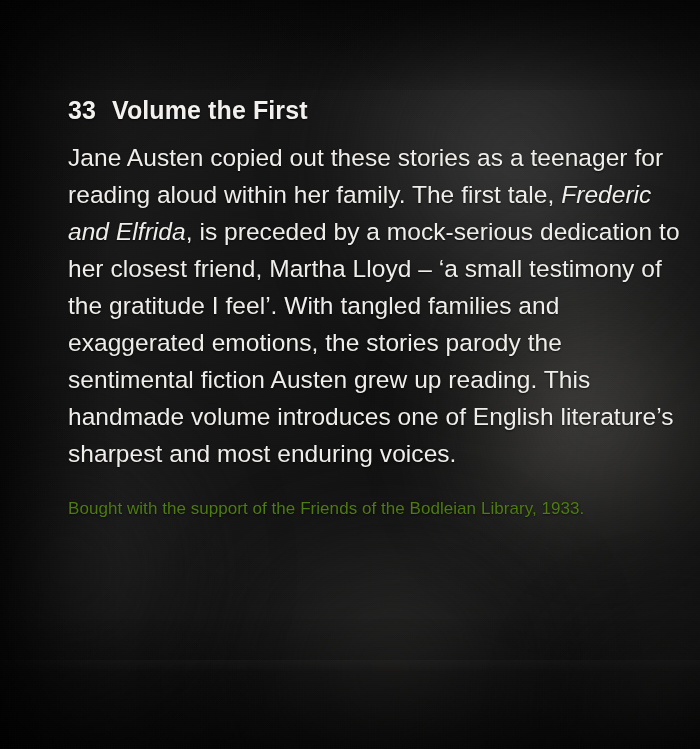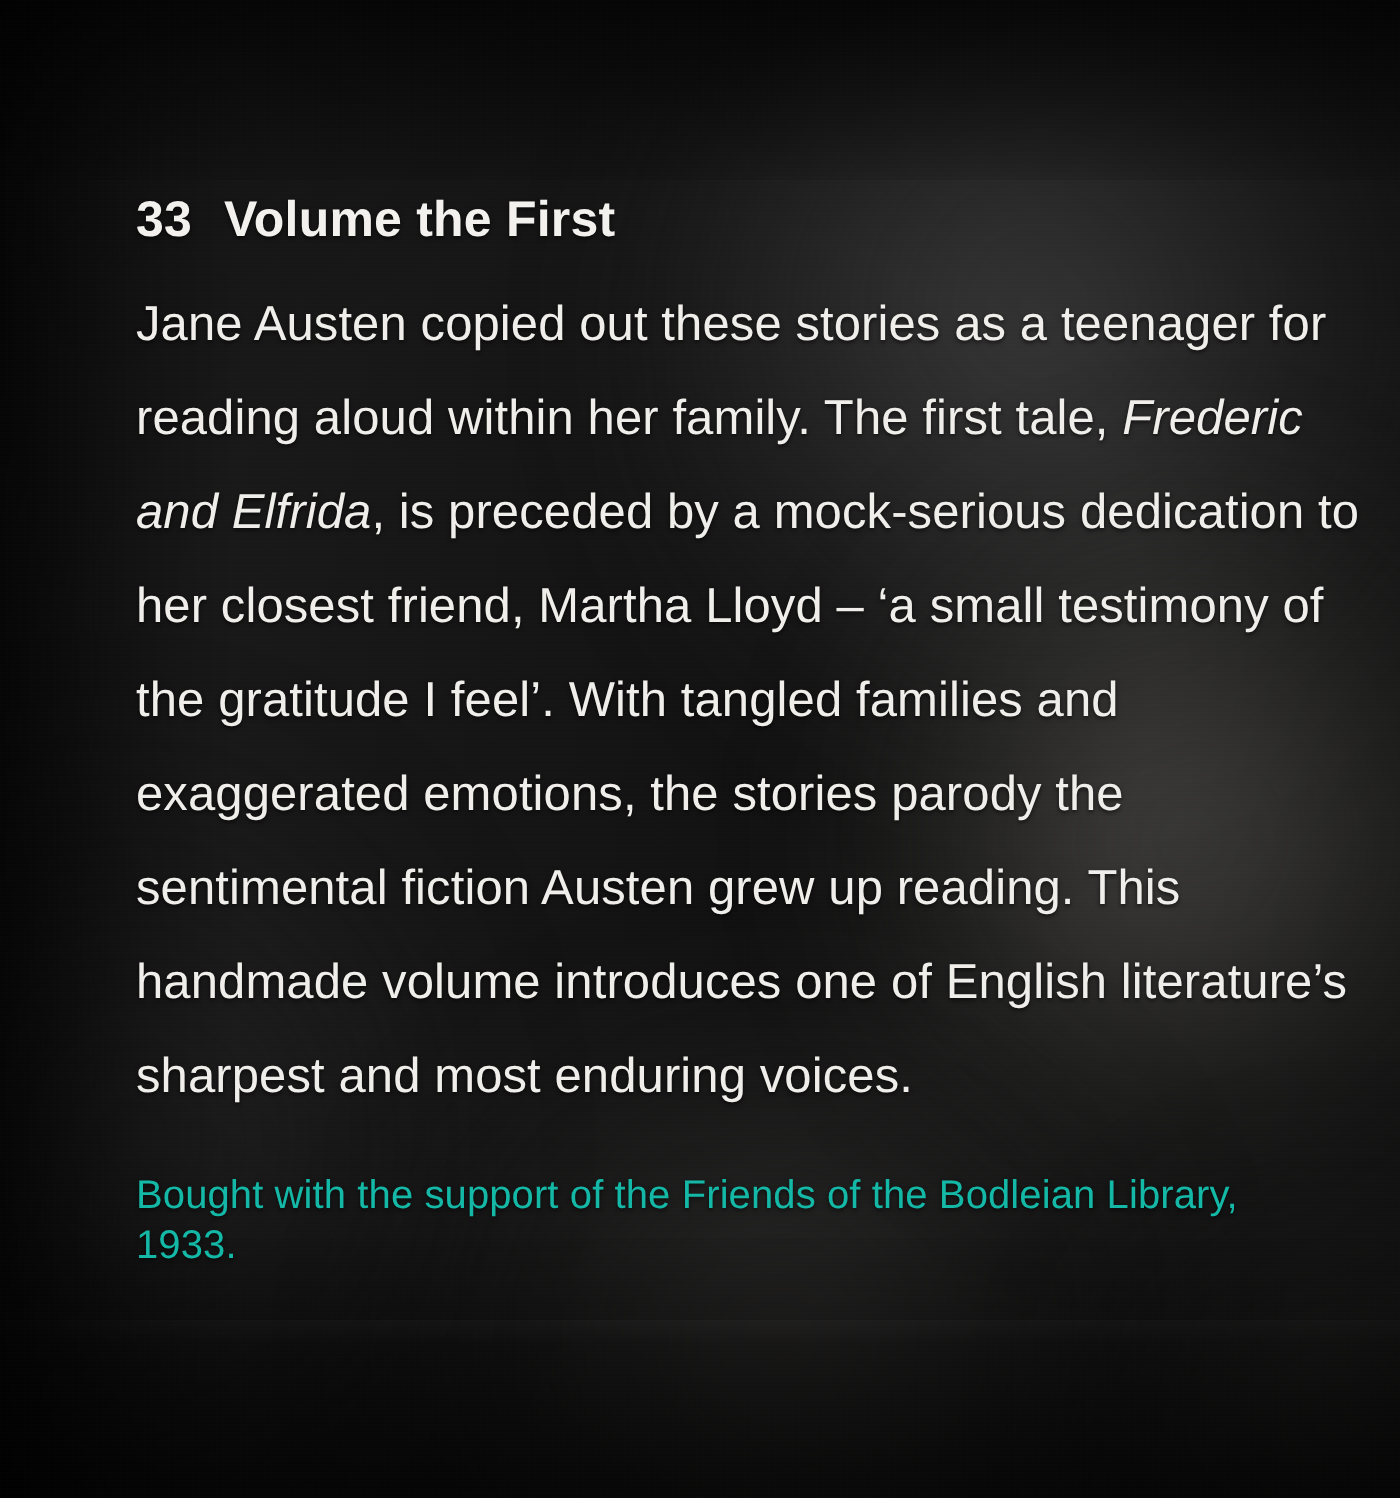--- a/index.html
+++ b/index.html
@@ -110,42 +110,42 @@
     letter-spacing: 0.1px;
     margin: 0 0 14px 0;
     text-shadow: 0 1px 2px rgba(0,0,0,0.7);
   }
   .heading .num { font-size: 25px; }
   .heading .ttl { font-size: 25px; }
 
   .body-copy {
     color: #efeeea;
     font-size: 24.5px;
-    line-height: 47px;
+    line-height: 37px;
     letter-spacing: 0.05px;
     margin: 0 0 24px 0;
     text-shadow: 0 1px 2px rgba(0,0,0,0.65);
     max-width: 612px;
   }
   .body-copy em { font-style: italic; }
 
   .caption {
     color: #e6e4df;
     font-size: 16.5px;
     line-height: 25px;
     letter-spacing: 0.05px;
     margin: 0 0 22px 0;
     max-width: 580px;
     text-shadow: 0 1px 2px rgba(0,0,0,0.6);
   }
   .caption em { font-style: italic; }
 
   .credit {
-    color: #14b8a6;
-    font-size: 20px;
+    color: #4d7c0f;
+    font-size: 17px;
     line-height: 25px;
     letter-spacing: 0.05px;
     margin: 0;
     max-width: 560px;
     text-shadow: 0 1px 2px rgba(0,0,0,0.6);
   }
 
   .grain {
     position: absolute;
     inset: 0;

